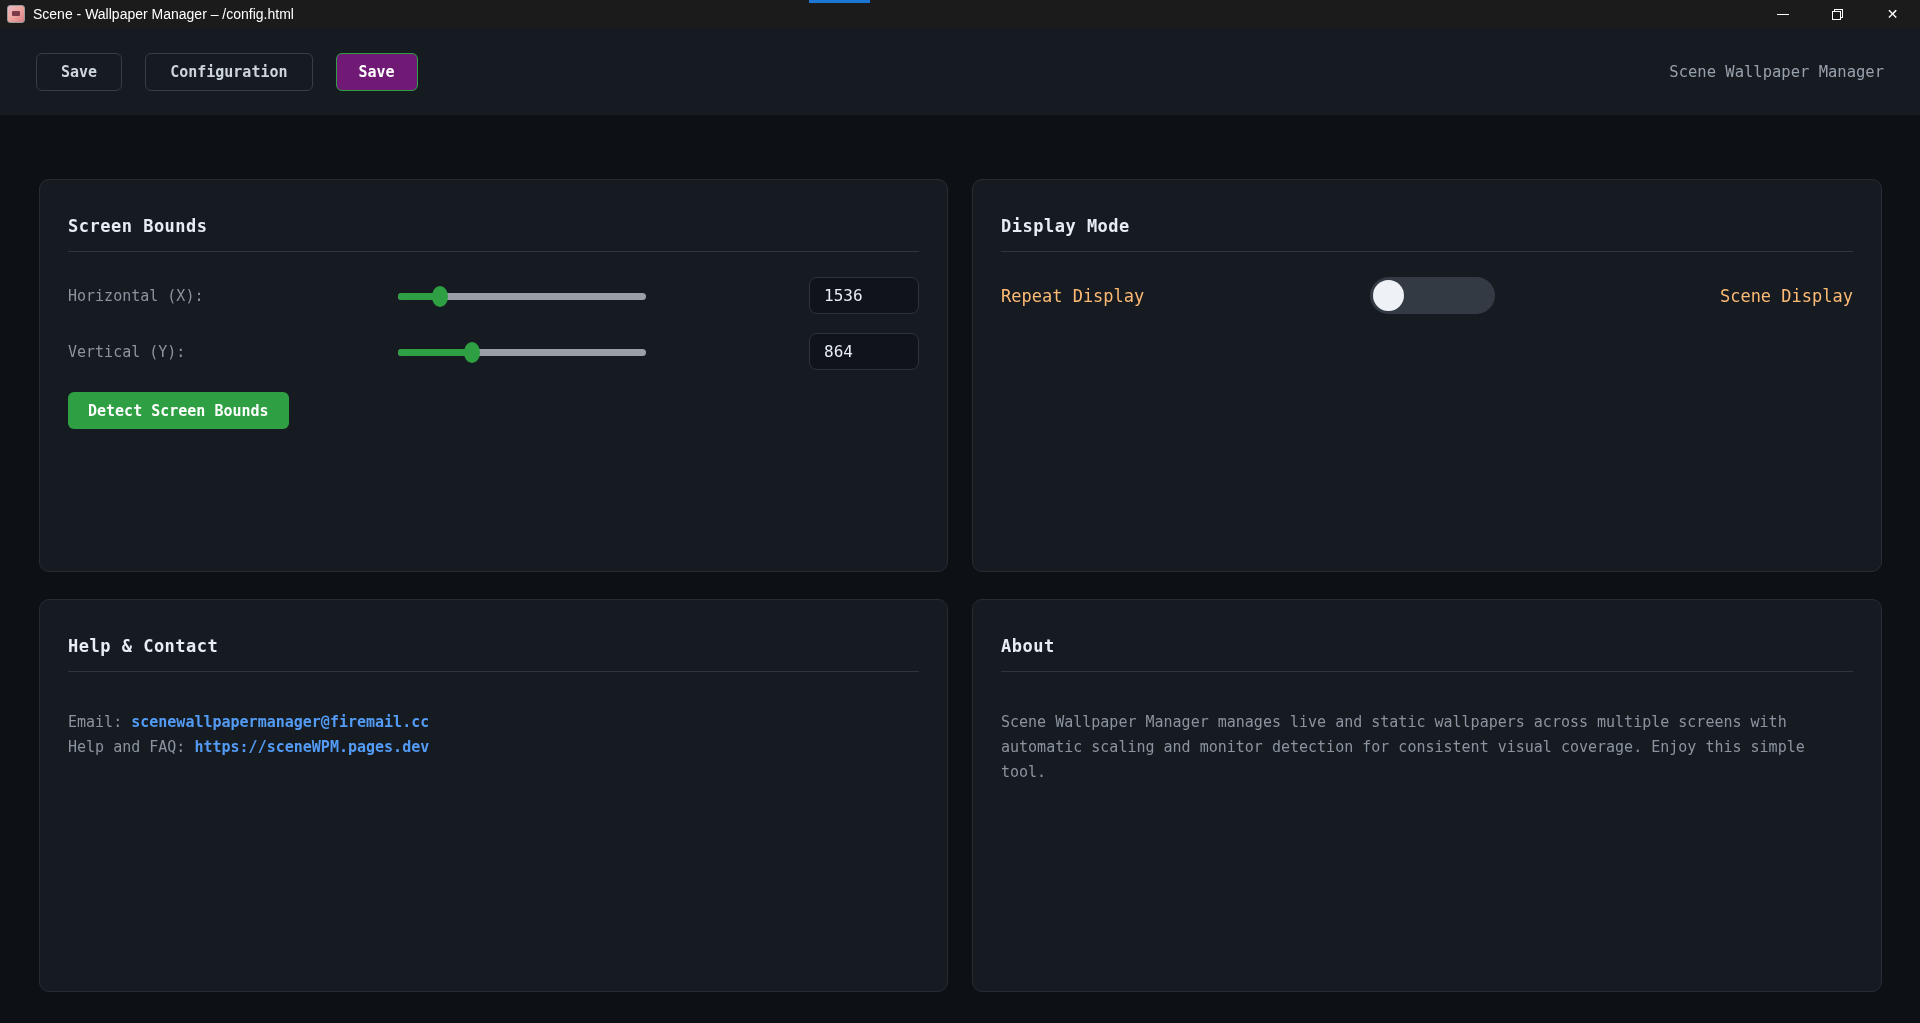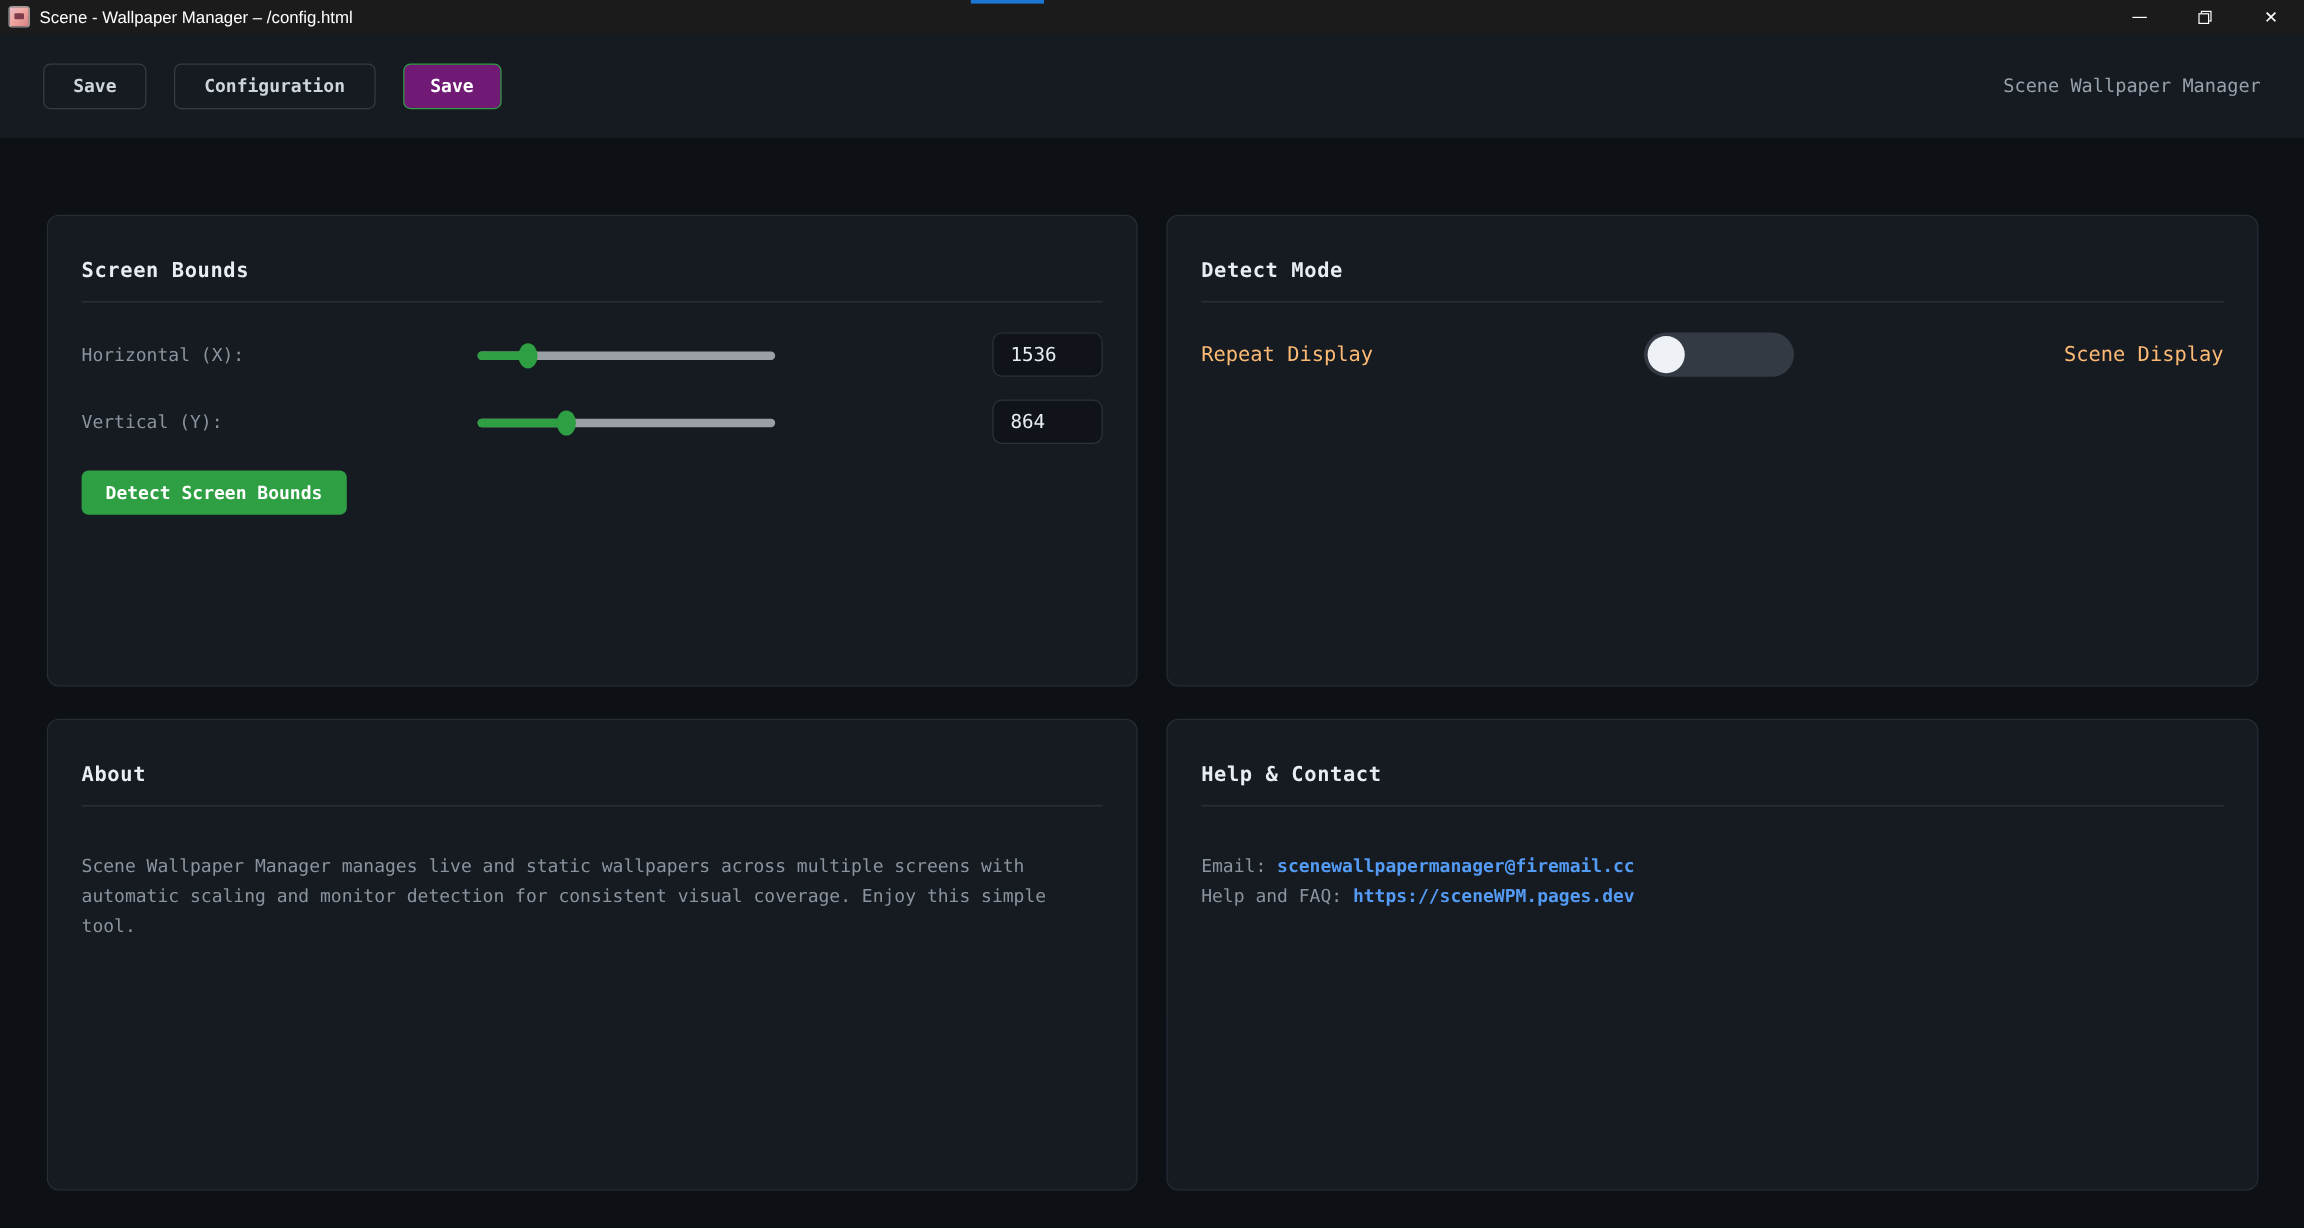--- a/index.html
+++ b/index.html
@@ -167,21 +167,21 @@
   }
   .slider-thumb {
     position: absolute;
     top: -1px;
     width: 16px; height: 21px;
     border-radius: 50%;
     background: #2ea043;
   }
   .num-input {
     margin-left: auto;
-    width: 92px;
+    width: 110px;
     height: 37px;
     background: #10141a;
     border: 1px solid #2d333b;
     border-radius: 8px;
     color: #e6edf3;
     font-family: inherit;
     font-size: 16px;
     padding: 0 14px;
   }
   .detect-btn {
@@ -306,42 +306,42 @@
         <div class="slider-fill" style="width: 30%;"></div>
         <div class="slider-thumb" style="left: calc(30% - 8px);"></div>
       </div>
       <input class="num-input" value="864" style="">
     </div>
 
     <button class="detect-btn">Detect Screen Bounds</button>
   </div>
 
   <div class="card">
-    <h2>Detect Mode</h2>
+    <h2>Display Mode</h2>
     <div class="divider"></div>
 
     <div class="dm-row">
       <div class="dm-label">Repeat Display</div>
       <div class="toggle">
         <div class="toggle-knob"></div>
       </div>
       <div class="dm-label">Scene Display</div>
     </div>
 
   </div>
 
   <div class="card">
+    <h2>Help &amp; Contact</h2>
+    <div class="divider"></div>
+
+    <div class="hc-lines">
+      <div><span>Email: </span><a>scenewallpapermanager@firemail.cc</a></div>
+      <div><span>Help and FAQ: </span><a>https://sceneWPM.pages.dev</a></div>
+    </div>
+  </div>
+
+  <div class="card">
     <h2>About</h2>
     <div class="divider"></div>
     <p class="about-desc">Scene Wallpaper Manager manages live and static wallpapers across multiple screens with automatic scaling and monitor detection for consistent visual coverage. Enjoy this simple tool.</p>
   </div>
 
-  <div class="card">
-    <h2>Help &amp; Contact</h2>
-    <div class="divider"></div>
-
-    <div class="hc-lines">
-      <div><span>Email: </span><a>scenewallpapermanager@firemail.cc</a></div>
-      <div><span>Help and FAQ: </span><a>https://sceneWPM.pages.dev</a></div>
-    </div>
-  </div>
-
 </div>
 
 </body></html>

